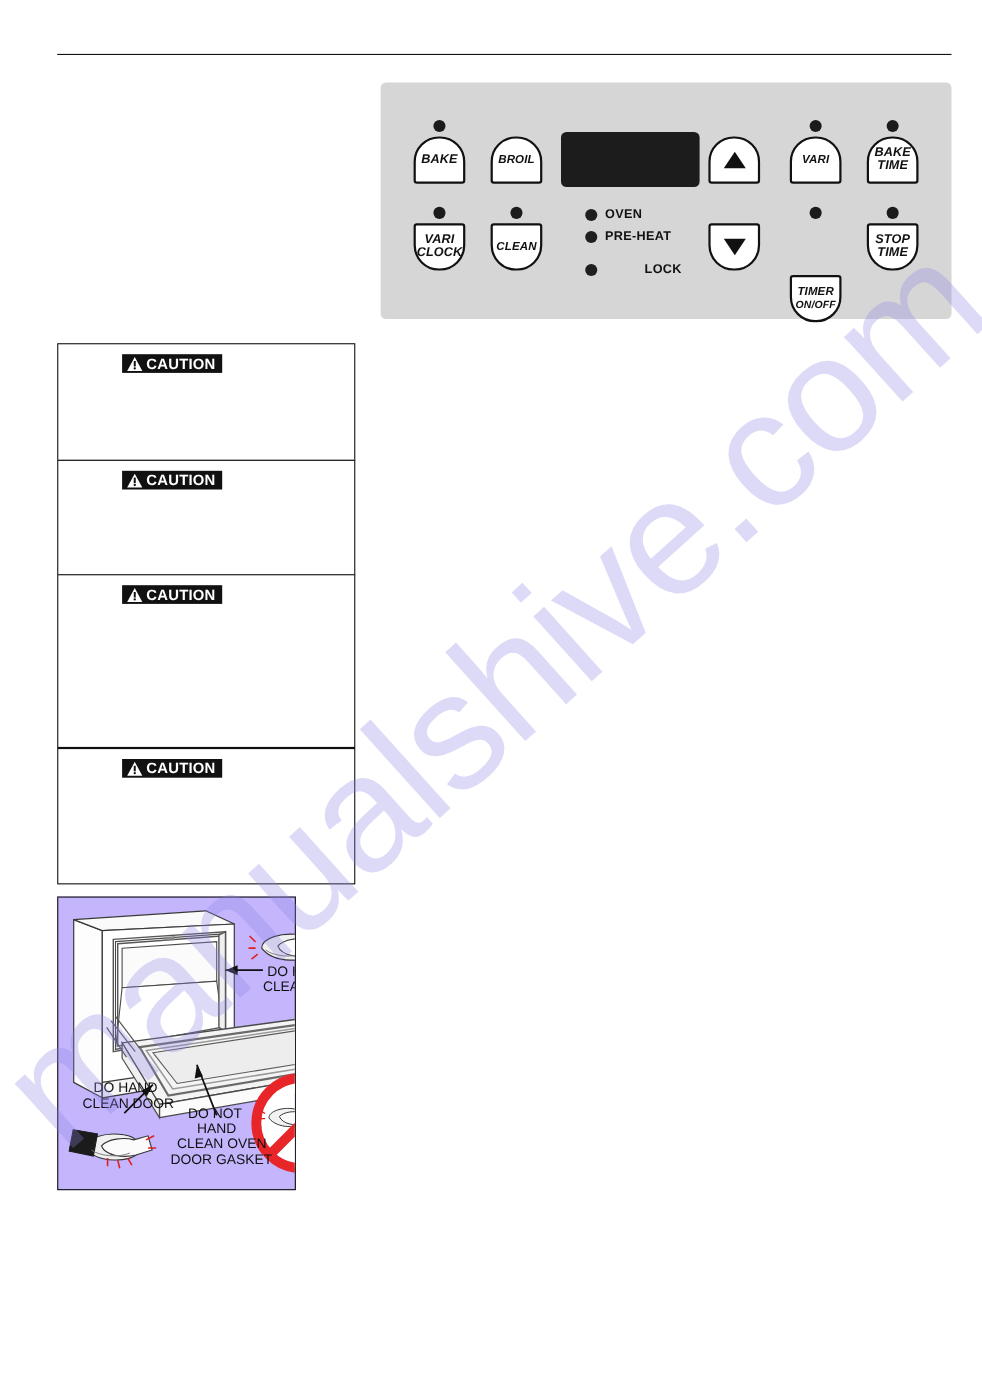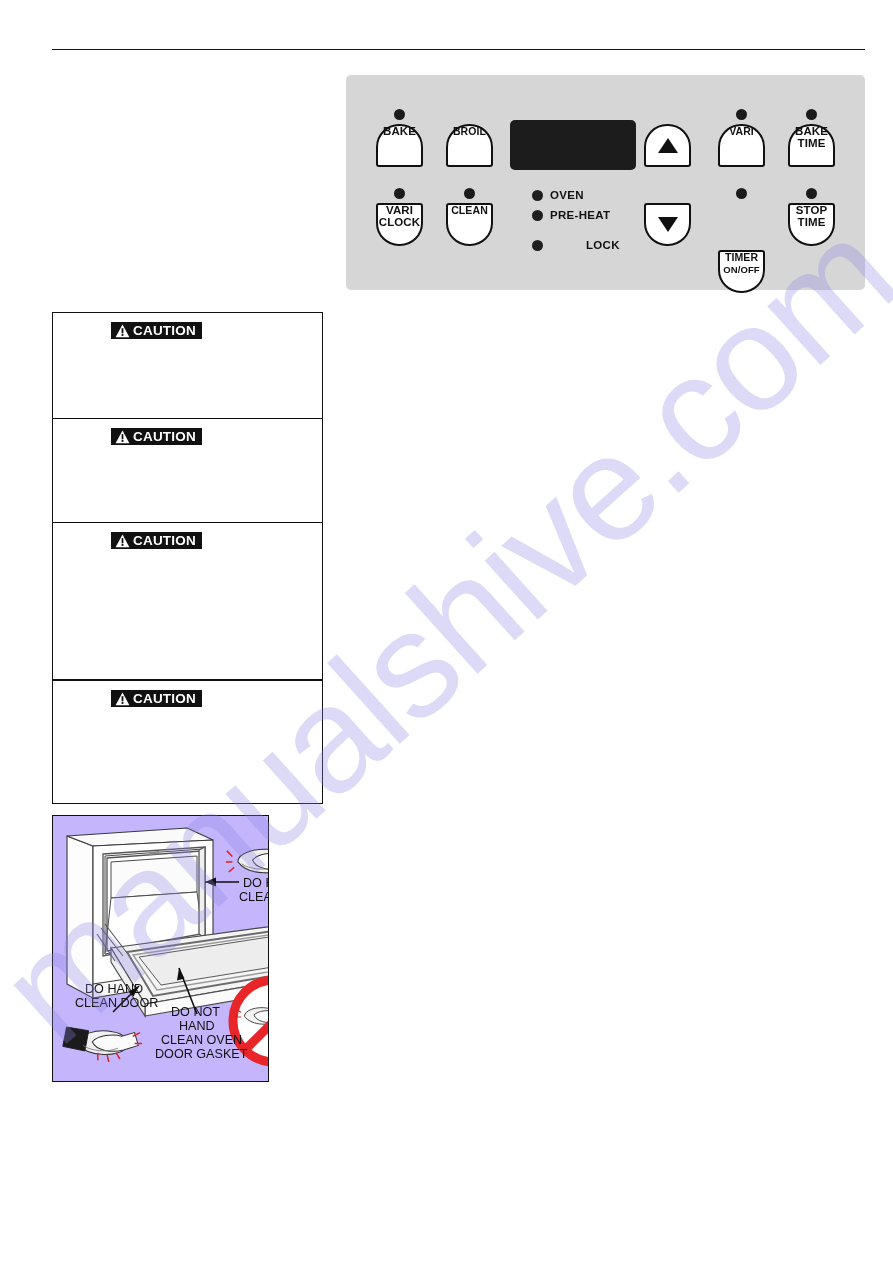--- a/index.html
+++ b/index.html
@@ -67,31 +67,32 @@
     border-radius: 50%;
     background: #1b1b1b;
   }
 
   .btn {
     position: absolute;
     background: #ffffff;
     border: 2.4px solid #111;
     box-sizing: border-box;
     display: flex;
-    align-items: flex-start;
+    align-items: center;
     justify-content: center;
     text-align: center;
     font-family: "Liberation Sans", sans-serif;
     font-weight: 700;
     font-size: 11.5px;
     line-height: 11.5px;
     letter-spacing: 0.1px;
     color: #111;
     width: 47px;
     height: 43px;
+    font-style: italic;
   }
   
   .btn.dome {
     border-radius: 23px 23px 3px 3px;
   }
   
   .btn.dome-down {
     border-radius: 3px 3px 23px 23px;
   }
   .btn .lbl {

